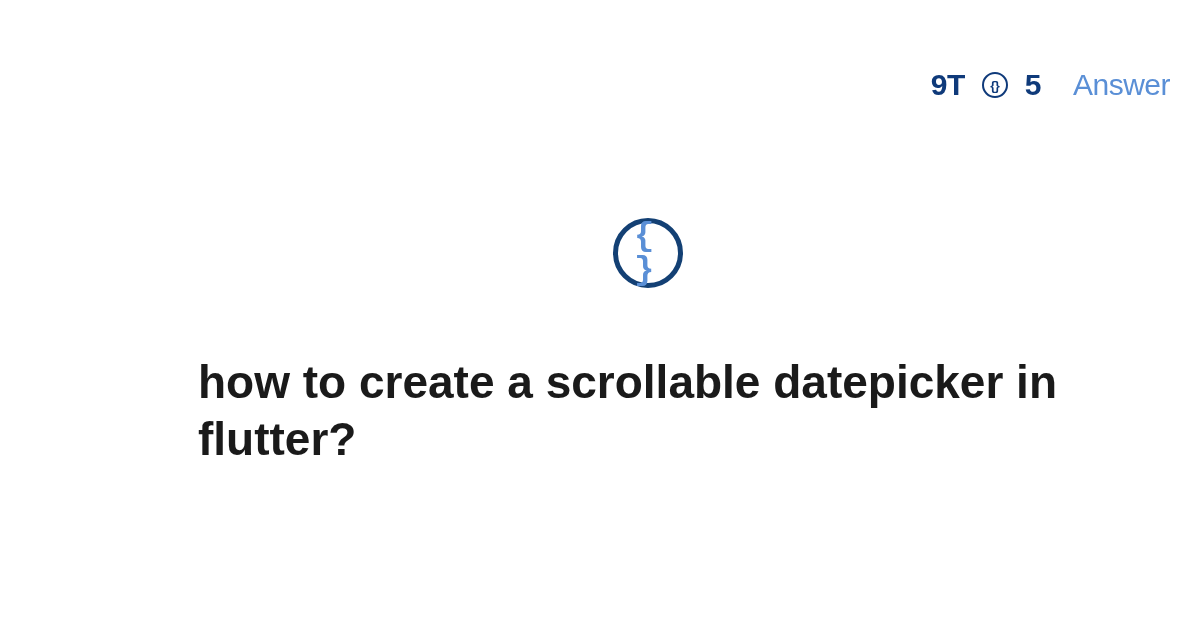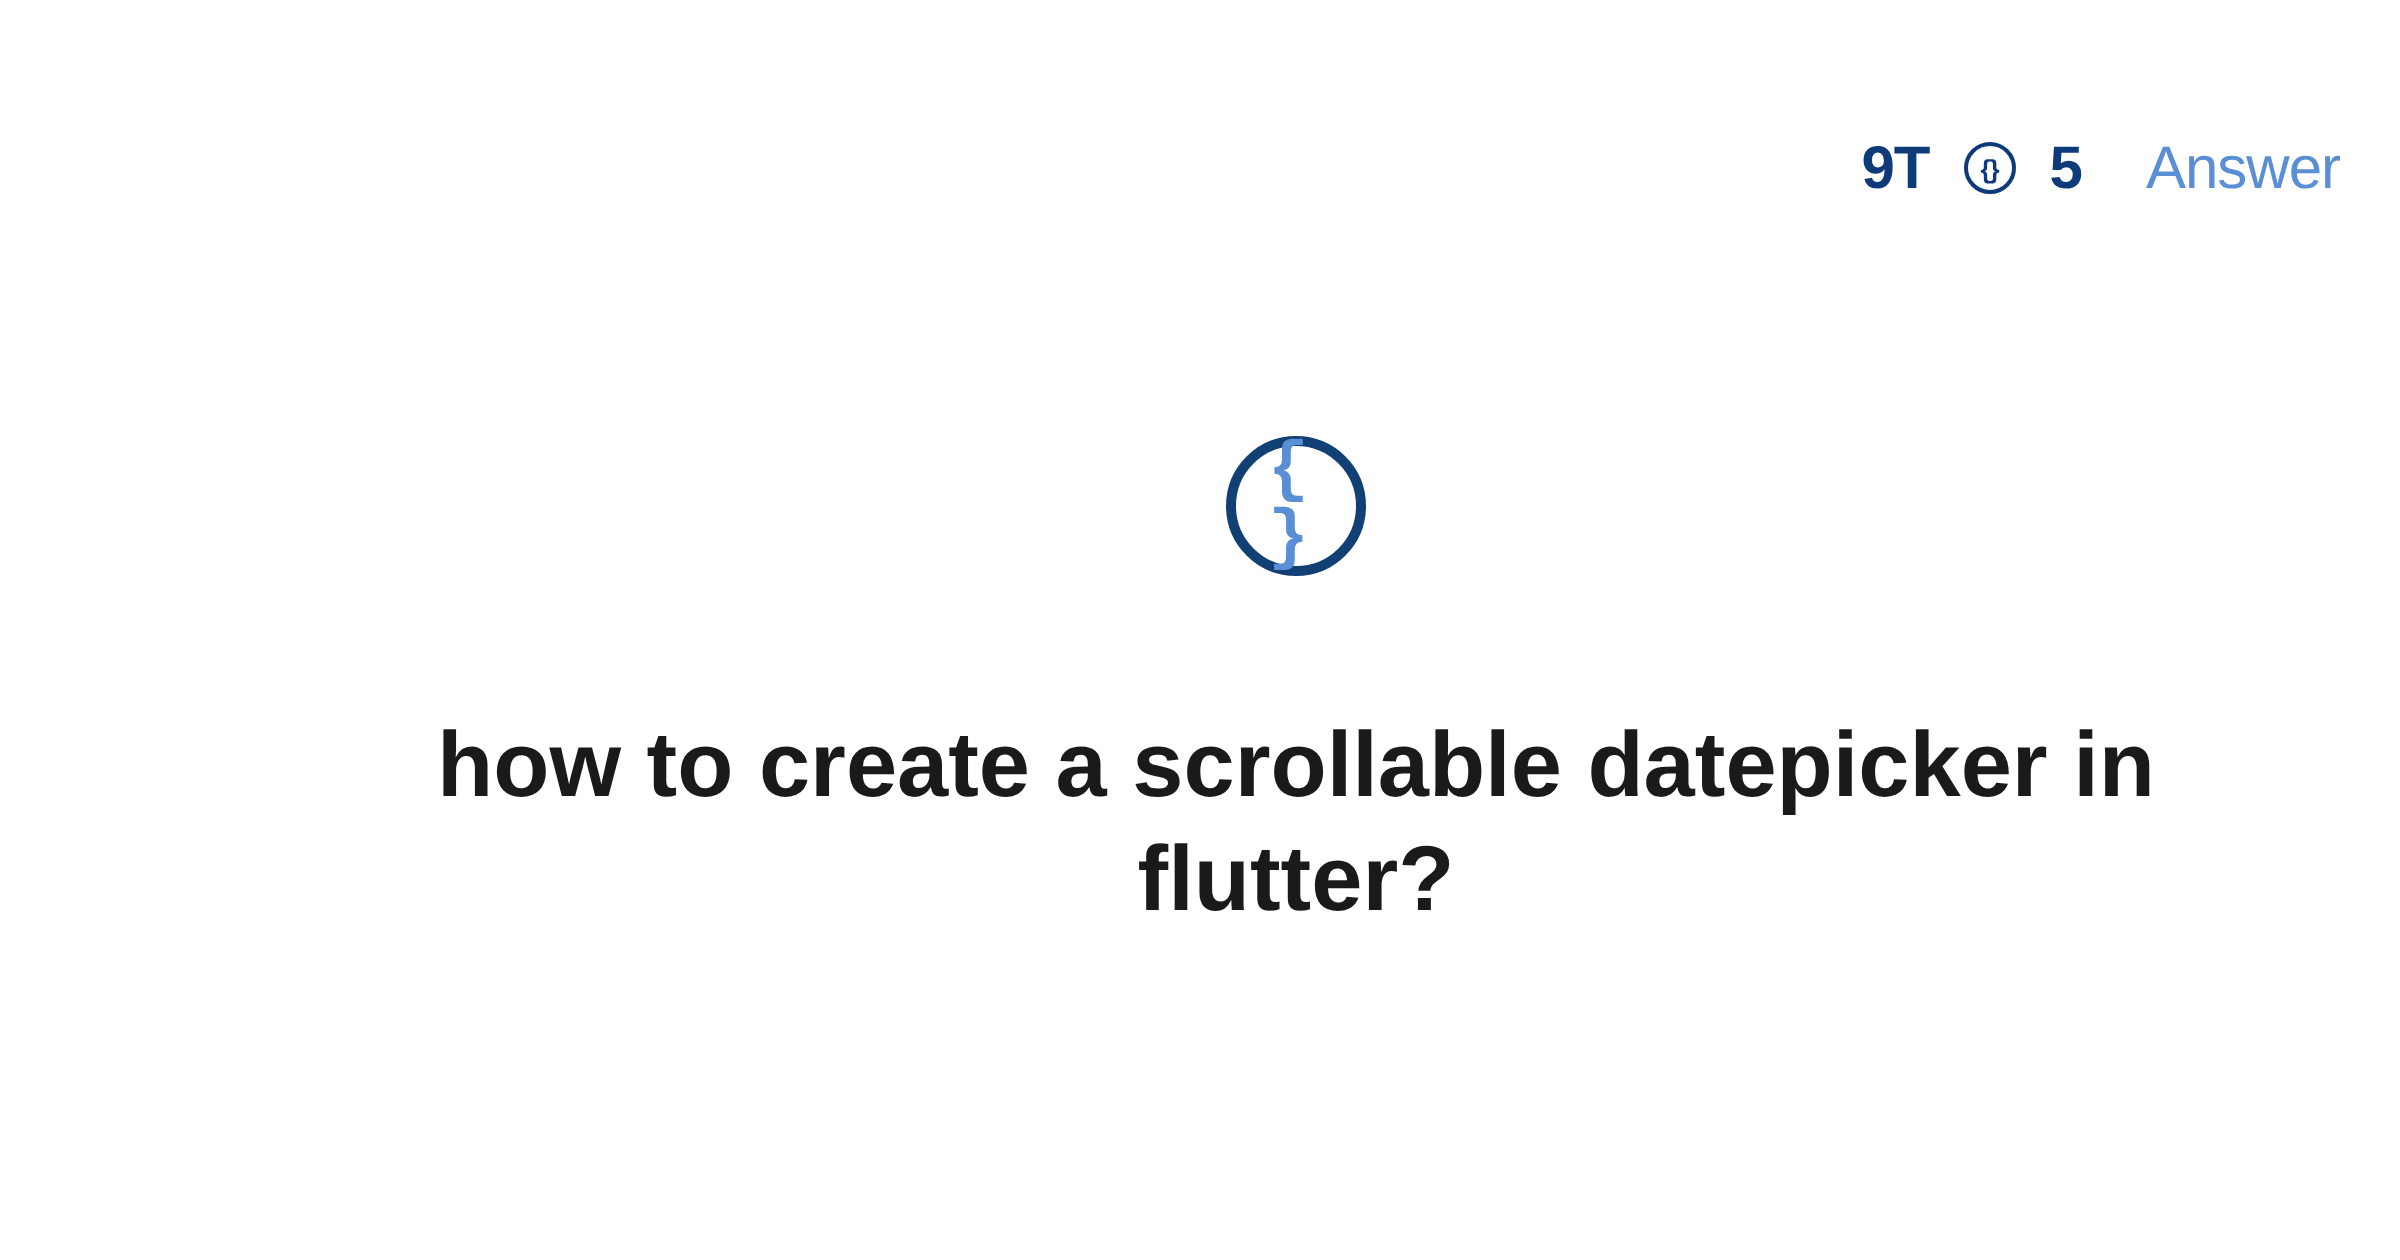--- a/index.html
+++ b/index.html
@@ -76,21 +76,21 @@
       font-weight: 700;
       color: #5a8fd6;
       letter-spacing: 4px;
       font-family: 'Courier New', monospace;
       line-height: 1;
     }
     .title {
       font-size: 46px;
       font-weight: 700;
       color: #1a1a1a;
-      text-align: center;
+      text-align: left;
       line-height: 1.25;
       max-width: 900px;
     }
     .bottom-bar {
       position: absolute;
       bottom: 0;
       left: 0;
       width: 100%;
       height: 14px;
       background: #134074;

